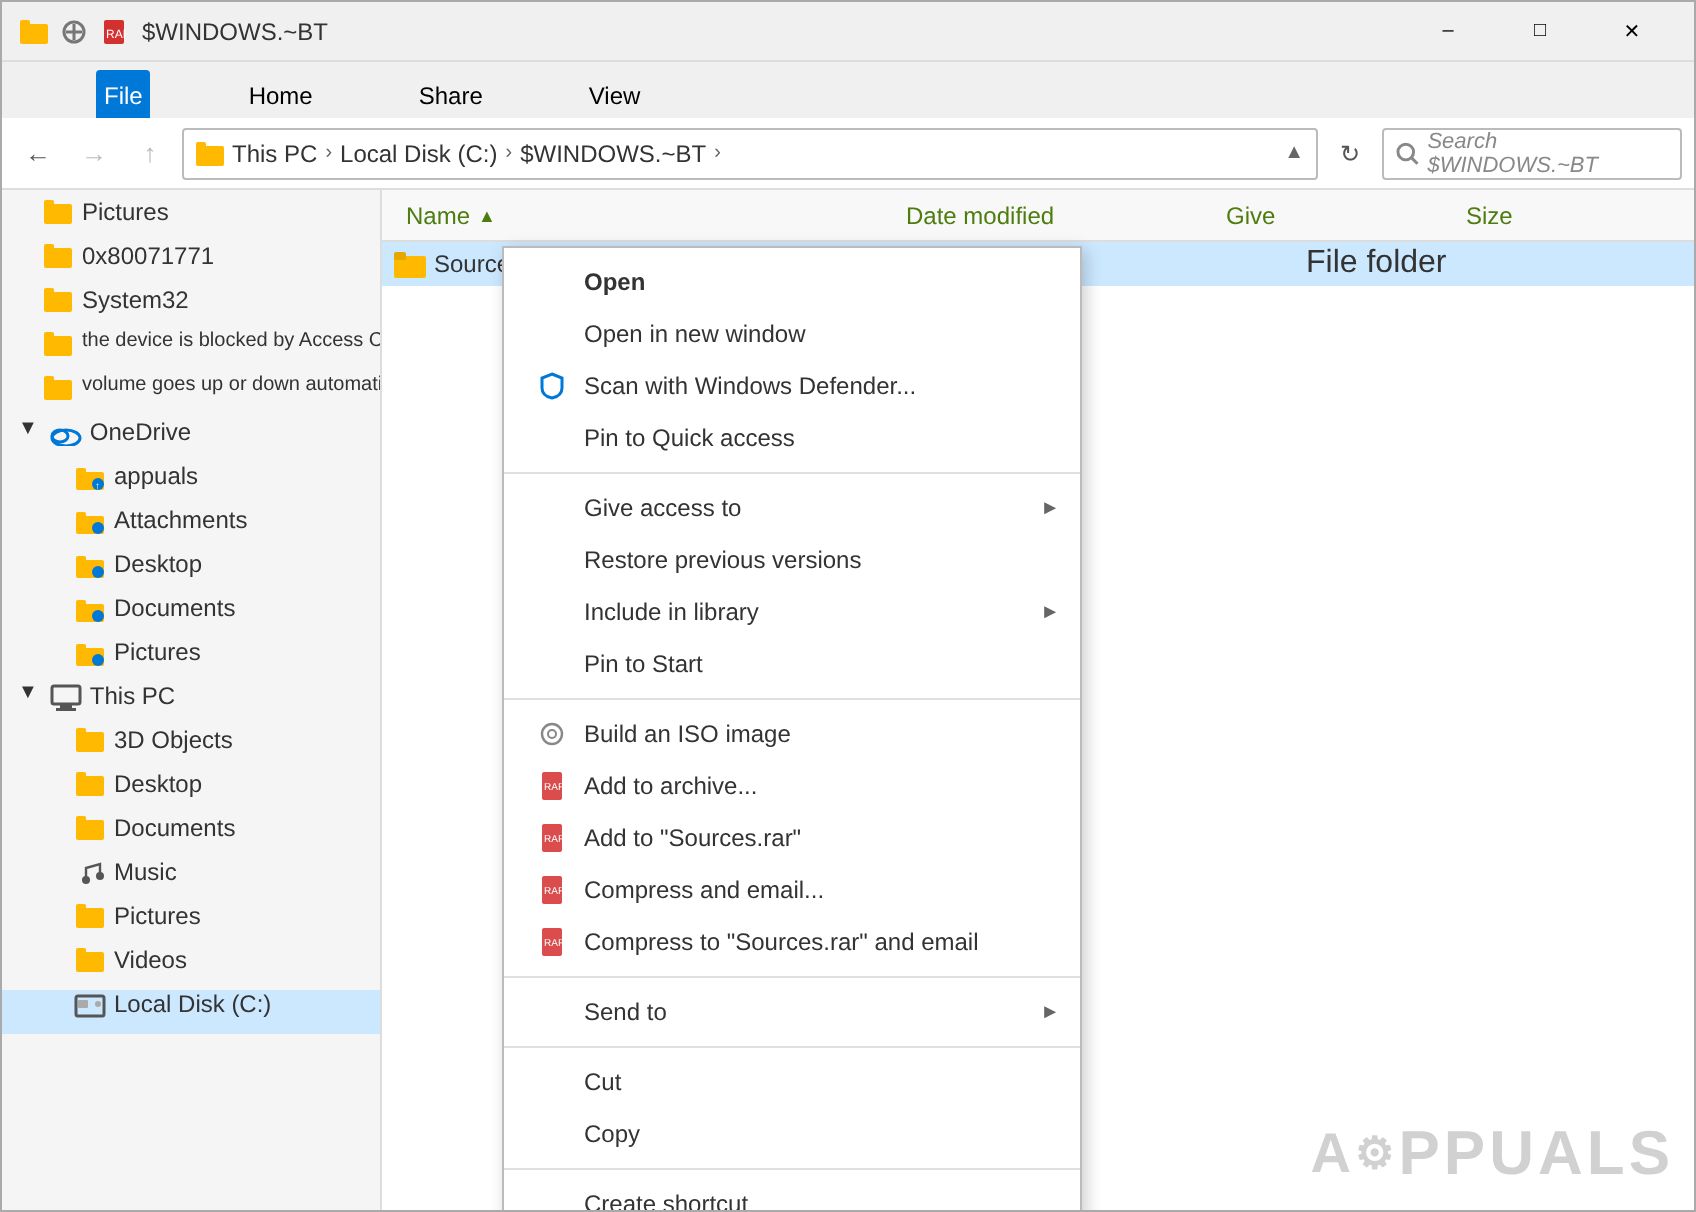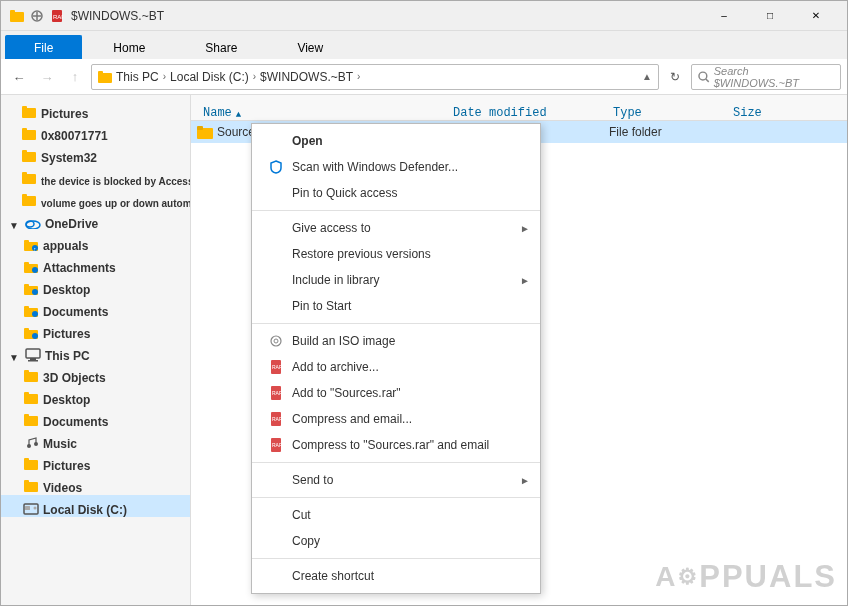--- a/index.html
+++ b/index.html
@@ -79,30 +79,31 @@
 
     .ribbon-tabs {
       display: flex;
       height: 28px;
       align-items: flex-end;
       padding: 0 4px;
       gap: 2px;
     }
 
     .ribbon-tab {
-      padding: 4px 28px;
+      padding: 4px 3px;
       font-size: 12px;
       cursor: pointer;
       border: 1px solid transparent;
       border-bottom: none;
       border-radius: 2px 2px 0 0;
       background: transparent;
       height: 24px;
       display: flex;
       align-items: center;
+      margin-left: 43px;
     }
 
     .ribbon-tab.active {
       background: #0078d7;
       color: #fff;
       border-color: #0078d7;
     }
 
     
     .address-bar {
@@ -187,30 +188,29 @@
       width: 190px;
       background: #f5f5f5;
       border-right: 1px solid #ddd;
       overflow-y: auto;
       flex-shrink: 0;
       padding: 4px 0;
     }
 
     .sidebar-item {
       display: flex;
-      align-items: flex-end;
+      align-items: flex-start;
       height: 22px;
       padding: 0 4px 0 8px;
       cursor: pointer;
       white-space: nowrap;
       overflow: hidden;
       gap: 4px;
       font-size: 12px;
       color: #333;
-      font-weight: bold;
     }
     .sidebar-item.selected { background: #cce8ff; }
 
     .sidebar-icon {
       width: 16px;
       height: 16px;
       display: flex;
       align-items: center;
       justify-content: center;
       flex-shrink: 0;
@@ -231,27 +231,26 @@
       border-bottom: 1px solid #ddd;
       display: flex;
       align-items: center;
       background: #f8f8f8;
       flex-shrink: 0;
       padding: 0 6px;
     }
 
     .col-header {
       font-size: 12px;
-      color: #0369a1;
+      color: #4d7c0f;
       padding: 0 6px;
       cursor: pointer;
       height: 100%;
       display: flex;
-      align-items: flex-end;
-      font-family: Liberation Mono, monospace;
+      align-items: center;
     }
 
     .col-name { width: 250px; }
     .col-date { width: 160px; }
     .col-type { width: 120px; }
     .col-size { width: 80px; }
 
     
     .file-list {
       flex: 1;
@@ -279,22 +278,23 @@
     }
 
     .file-item-date {
       width: 160px;
       font-size: 12px;
       color: #333;
     }
 
     .file-item-type {
       width: 120px;
-      font-size: 12px;
+      font-size: 16px;
       color: #333;
+      margin-left: 44px;
     }
 
     
     .context-menu {
       position: absolute;
       top: 28px;
       left: 60px;
       width: 290px;
       background: #fff;
       border: 1px solid #bbb;
@@ -347,21 +347,21 @@
       font-weight: bold;
       color: rgba(180,180,180,0.6);
       letter-spacing: 2px;
       display: flex;
       align-items: center;
       gap: 0;
       pointer-events: none;
     }
 
     .indent-1 { padding-left: 20px; }
-    .indent-2 { padding-left: 22px; }
+    .indent-2 { padding-left: 36px; }
 
     .small-folder {
       display: inline-block;
       width: 14px;
       height: 10px;
       background: #ffb900;
       border-radius: 0 1px 1px 1px;
       position: relative;
     }
     .small-folder::before {
@@ -612,21 +612,21 @@
 
       <div class="col-headers">
         <div class="col-header col-name">
           <span>Name</span>
           <span style="margin-left:4px;font-size:9px">▲</span>
         </div>
         <div class="col-header col-date">
           <span>Date modified</span>
         </div>
         <div class="col-header col-type">
-          <span>Type</span>
+          <span>Give</span>
         </div>
         <div class="col-header col-size">
           <span>Size</span>
         </div>
       </div>
 
       <div class="file-list">
         <div class="file-item selected">
           <div class="file-item-name">
             <svg width="16" height="13" viewBox="0 0 16 13">
@@ -640,20 +640,24 @@
         </div>
       </div>
 
       <div class="context-menu">
 
         <div class="ctx-item bold">
           <div class="ctx-icon"></div>
           <span>Open</span>
         </div>
         <div class="ctx-item">
+          <div class="ctx-icon"></div>
+          <span>Open in new window</span>
+        </div>
+        <div class="ctx-item">
           <div class="ctx-icon">
             <svg width="12" height="14" viewBox="0 0 12 14">
                 <path d="M6 1 L11 3 L11 8 Q11 12 6 13 Q1 12 1 8 L1 3 Z" fill="none" stroke="#0078d7" stroke-width="1.5"></path>
               </svg>
           </div>
           <span>Scan with Windows Defender...</span>
         </div>
         <div class="ctx-item">
           <div class="ctx-icon"></div>
           <span>Pin to Quick access</span>

